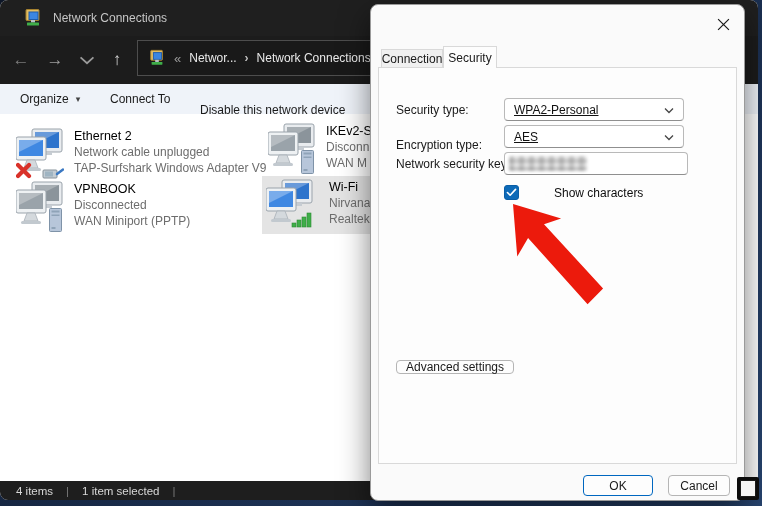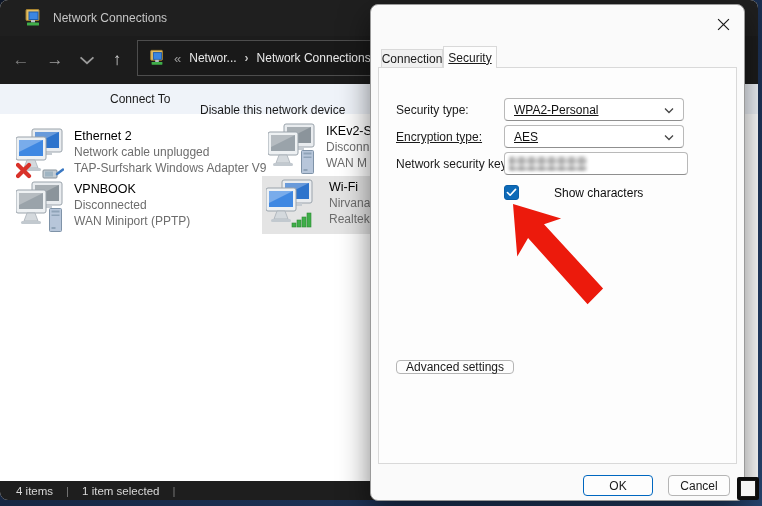--- a/index.html
+++ b/index.html
@@ -63,25 +63,25 @@
     z-index:4;box-sizing:border-box;}
   .dlg-title{position:absolute;left:13px;top:11px;font-size:12px;color:#101010;}
   .dlg-close{position:absolute;right:9px;top:7px;width:24px;height:24px;display:flex;
     align-items:center;justify-content:center;cursor:default;}
   .tabpage{position:absolute;left:7px;top:62px;width:359px;height:397px;background:#fdfdfd;
     border:1px solid #d9d9d9;z-index:1;box-sizing:border-box;}
   .tab{position:absolute;font-size:12px;color:#1a1a1a;display:flex;align-items:center;
     justify-content:center;cursor:default;box-sizing:border-box;}
   .tab-conn{left:10px;top:44px;width:62px;height:19px;background:#f0f0f0;border:1px solid #d9d9d9;z-index:2;}
   .tab-sec{left:72px;top:41px;width:54px;height:22px;background:#fdfdfd;border:1px solid #d9d9d9;
-    border-bottom:none;z-index:3;text-decoration:underline;}
+    border-bottom:none;z-index:3;}
 
   .fld-label{position:absolute;font-size:12px;color:#1a1a1a;z-index:5;white-space:nowrap;}
   .l1{left:25px;top:98px;}
-  .l2{left:25px;top:125px;text-decoration:underline;}
+  .l2{left:25px;top:133px;}
   .l3{left:25px;top:152px;}
   .combo{position:absolute;left:133px;width:180px;height:23px;background:#fff;
     border:1px solid #b9b9b9;border-bottom-color:#8f8f8f;border-radius:4px;display:flex;
     align-items:center;padding:0 9px;font-size:12px;color:#111;z-index:5;box-sizing:border-box;text-decoration:underline;}
   .c1{top:93px;}
   .c2{top:120px;}
   .combo-chev{position:absolute;right:9px;top:8px;}
   .textfield{position:absolute;left:133px;top:147px;width:184px;height:23px;background:#fff;
     border:1px solid #b9b9b9;border-bottom-color:#8f8f8f;border-radius:4px;z-index:5;box-sizing:border-box;}
   .redacted{position:absolute;left:4px;top:3px;width:78px;height:15px;border-radius:2px;
@@ -168,20 +168,21 @@
           <rect x="4" y="14.5" width="12" height="3" rx="0.5" fill="#3fae49"></rect>
         </svg>
         <span class="bc-overflow">«</span>
         <span class="bc-item">Networ...</span>
         <span class="bc-sep">›</span>
         <span class="bc-item">Network Connections</span>
       </div>
     </div>
 
     <div class="toolbar">
+      <span class="tb-item tb-org"><span>Organize</span><span class="tb-caret">▾</span></span>
       <span class="tb-item tb-conn">Connect To</span>
       <span class="tb-item tb-dis">Disable this network device</span>
     </div>
 
     <div class="list">
 
       <div class="conn-item i1">
         <svg class="conn-svg" viewBox="0 0 48 52">
           <use href="#sym-mon-blue"></use>
           <g transform="translate(1,36)">

